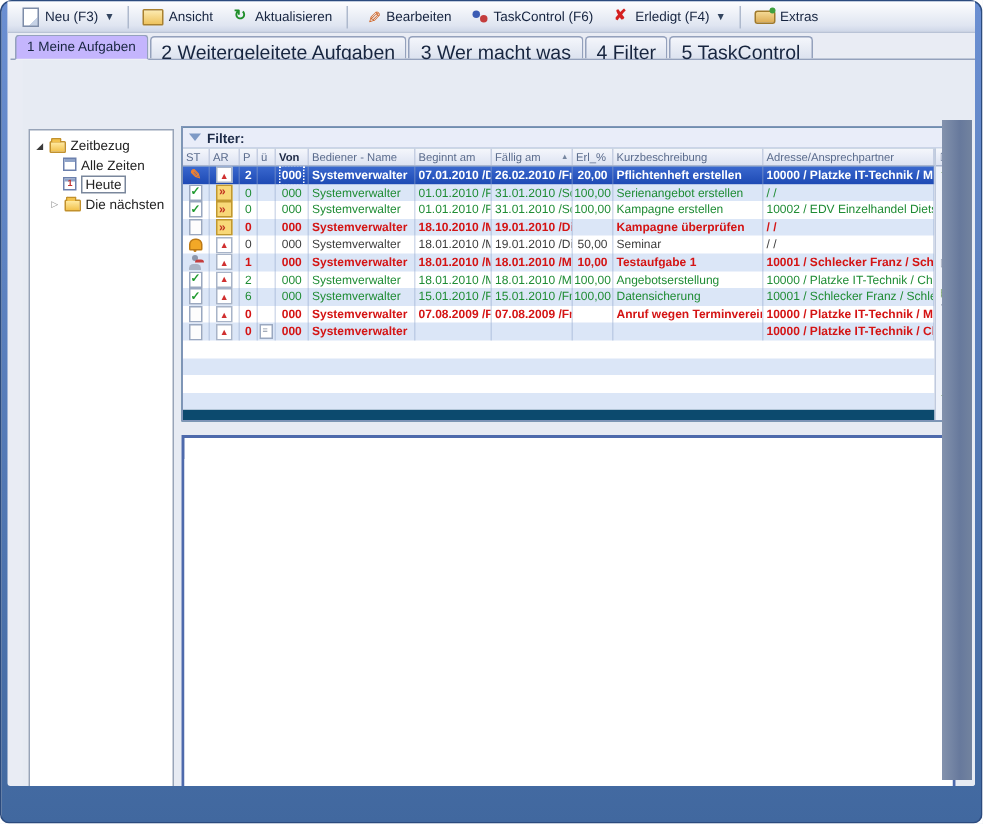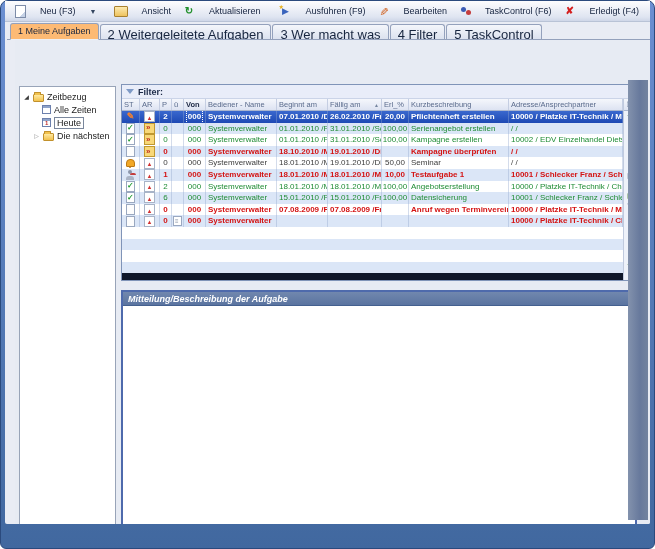--- a/index.html
+++ b/index.html
@@ -15,60 +15,60 @@
     font-size:10px;font-weight:bold;padding:0 6px;
     text-shadow:0 1px 1px rgba(0,0,0,.4);}
   .titlebar .spacer{flex:1;}
   .close-x{font-size:10px;font-weight:bold;cursor:default;padding:0 4px;}
   .winbody{position:relative;height:calc(100% - 17px);background:#e9ecf4;overflow:hidden;border-radius:0 0 2px 2px;}
 
   
   .toolbar{position:absolute;left:0;top:0;right:0;height:21px;
     background:linear-gradient(#fdfdfe,#dfe5f1 80%,#cfd7e8);
     border-bottom:1px solid #b9c3d6;display:flex;align-items:center;padding:0 3px;gap:1px;}
-  .tbtn{display:flex;align-items:center;gap:13px;font-size:9px;color:#15233f;
+  .tbtn{display:flex;align-items:center;gap:3px;font-size:9px;color:#15233f;
     padding:1px 4px;border:1px solid transparent;border-radius:2px;height:17px;white-space:nowrap;}
   .tsep{width:1px;height:15px;background:#aeb9cd;margin:0 3px;}
   .drop{font-size:7px;color:#33455f;margin-left:1px;}
   .ic{position:relative;display:inline-flex;align-items:center;justify-content:center;width:14px;height:13px;font-size:10px;line-height:1;}
   [data-icon="new-page-icon"]::before{content:"";width:9px;height:11px;background:linear-gradient(135deg,#fff 72%,#c6d2e6 72%);border:1px solid #7d8ca8;}
   [data-icon="view-icon"]::before{content:"";width:12px;height:9px;background:linear-gradient(#fceab0,#eec35e);border:1px solid #a9812f;border-radius:1px;}
   [data-icon="refresh-icon"]::before{content:"↻";color:#1f8f2a;font-weight:bold;font-size:10px;}
   [data-icon="run-icon"]::before{content:"▶";color:#3a64bc;font-size:9px;}
   [data-icon="run-icon"]::after{content:"★";position:absolute;top:-1px;left:0;font-size:6px;color:#e8b21e;}
   [data-icon="edit-icon"]::before{content:"✎";color:#cf5a15;font-size:11px;transform:rotate(90deg);}
   [data-icon="delegate-icon"]::before{content:"";width:5px;height:5px;border-radius:50%;background:#3c5cb4;box-shadow:5px 3px 0 0 #c43d3d;margin-top:-3px;margin-left:-4px;}
   [data-icon="done-icon"]::before{content:"✘";color:#d41f1f;font-weight:bold;font-size:10px;}
   [data-icon="extras-icon"]::before{content:"";width:12px;height:7px;background:linear-gradient(#f3d894,#ddad55);border:1px solid #a07a2c;border-radius:2px;}
   [data-icon="extras-icon"]::after{content:"";position:absolute;top:0;right:0;width:4px;height:4px;border-radius:50%;background:#3fa03f;}
 
   
   .tabbar{position:absolute;left:2px;top:22px;right:0;height:17px;display:flex;align-items:flex-end;gap:1px;padding-left:3px;border-bottom:1px solid #94a1bc;}
   .tab{font-size:13px;color:#17253f;padding:2px 7px 2px 7px;border:1px solid #94a1bc;border-bottom:none;
     border-radius:3px 3px 0 0;background:linear-gradient(#f4f6fb,#dce2ef);height:15px;white-space:nowrap;}
-  .tab.active{background:#fdba74;height:17px;margin-bottom:-1px;border-bottom:1px solid #edf0f6;font-size:9px;}
+  .tab.active{background:#c4b5fd;height:17px;margin-bottom:-1px;border-bottom:1px solid #edf0f6;font-size:9px;}
   .tabpage{position:absolute;left:0;top:39px;right:0;bottom:0;background:#e7ebf3;margin-left:10px;}
 
   
   .tree-panel{position:absolute;left:4px;top:46px;width:97px;height:473px;background:#fff;border:1px solid #98a4b8;}
   .tree{padding:3px 0 0 3px;font-size:9px;color:#222;}
   .trow-tree{display:flex;align-items:center;gap:3px;height:13px;white-space:nowrap;}
   .indent1{padding-left:19px;}
   .indent0b{padding-left:10px;}
   .expander{font-size:6px;color:#3a3a3a;width:7px;text-align:center;}
   .expander.closed{color:#8a8a8a;}
   .folder{width:11px;height:8px;background:linear-gradient(#ffe9a0,#f2c24d);border:1px solid #c2912c;border-radius:1px;position:relative;margin-top:2px;}
   .folder::before{content:"";position:absolute;top:-3px;left:0;width:5px;height:2px;background:#f2c24d;border:1px solid #c2912c;border-bottom:none;border-radius:1px 1px 0 0;}
   .cal{width:9px;height:9px;background:#fff;border:1px solid #6c80ad;position:relative;}
   .cal::before{content:"";position:absolute;left:0;right:0;top:0;height:2px;background:#8fa3c8;}
   .cal.today::after{content:"1";position:absolute;left:2px;top:1px;font-size:6px;color:#c03030;font-weight:bold;}
   .sel-box{border:1px solid #7a879c;background:#fff;padding:0 2px;}
 
   
-  .table-panel{position:absolute;left:106px;top:44px;width:516px;height:197px;background:#0f172a;border:1px solid #8094b8;overflow:hidden;}
+  .table-panel{position:absolute;left:106px;top:44px;width:516px;height:197px;background:#0c4a6e;border:1px solid #8094b8;overflow:hidden;}
   .filter-row{height:14px;background:#e9edf9;border-bottom:1px solid #cbd4e8;display:flex;align-items:center;gap:4px;padding-left:4px;
     font-size:9px;font-weight:bold;color:#1d2b48;}
   .funnel{width:0;height:0;border-left:4px solid transparent;border-right:4px solid transparent;border-top:5px solid #7e9ac6;}
   .thead-row,.trow{display:grid;grid-template-columns:18px 20px 12px 12px 22px 71px 51px 54px 27px 100px 1fr;width:calc(100% - 13px);}
   .thead-row{height:12px;background:linear-gradient(#f5f7fc,#dde3f2);border-bottom:1px solid #aab6cf;}
   .hcell{font-size:7.5px;color:#5a6b8c;border-right:1px solid #c5cee2;padding:1px 2px 0 2px;overflow:hidden;white-space:nowrap;position:relative;}
   .hcell.von{font-weight:bold;color:#1c2844;}
   .sort-arrow{position:absolute;right:2px;top:3px;font-size:5px;color:#76869f;}
   .tbody{background:#fff;}
   .trow{height:11.6px;line-height:11.5px;font-size:8px;color:#333;}
@@ -134,24 +134,20 @@
       <div class="tsep"></div>
       <div class="tbtn">
         <span class="ic" data-icon="view-icon"></span>
         <span>Ansicht</span>
       </div>
       <div class="tbtn">
         <span class="ic" data-icon="refresh-icon"></span>
         <span>Aktualisieren</span>
       </div>
       <div class="tsep"></div>
-      <div class="tbtn">
-        <span class="ic" data-icon="run-icon"></span>
-        <span>Ausführen (F9)</span>
-      </div>
       <div class="tbtn">
         <span class="ic" data-icon="edit-icon"></span>
         <span>Bearbeiten</span>
       </div>
       <div class="tbtn">
         <span class="ic" data-icon="delegate-icon"></span>
         <span>TaskControl (F6)</span>
       </div>
       <div class="tbtn">
         <span class="ic" data-icon="done-icon"></span>
@@ -444,22 +440,19 @@
           <span class="sicon">▤</span>
           <span class="sicon gray">▽</span>
           <div class="strip-sp"></div>
           <span class="sicon">▼</span>
           <span class="sicon">✳</span>
           <span class="sicon">▼</span>
         </div>
       </div>
 
       <div class="msg-panel">
-        <div class="msg-head">
-          <span>Mitteilung/Beschreibung der Aufgabe</span>
-        </div>
         <div class="msg-body"></div>
       </div>
 
       <div class="dock-band"></div>
     </div>
   </div>
 </div>
 
 </body></html>

